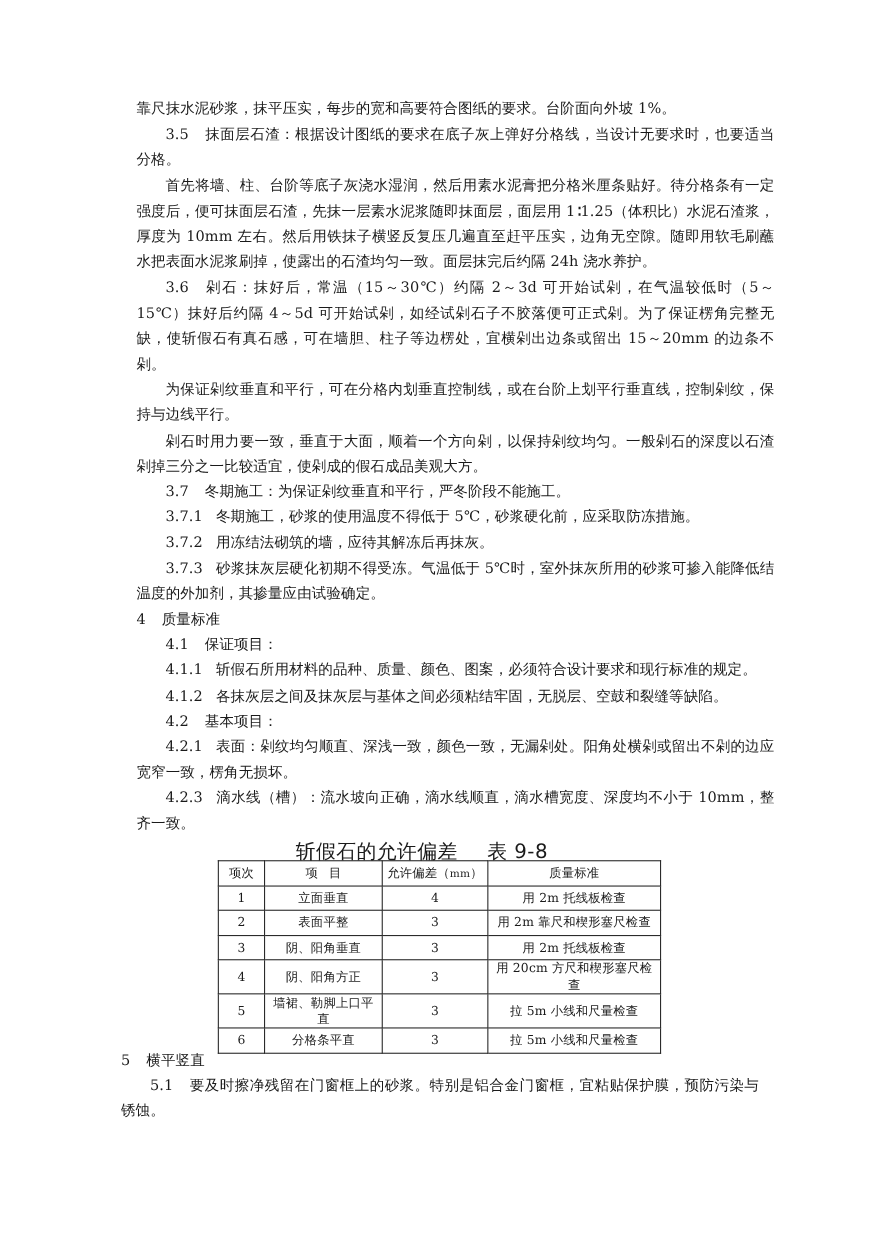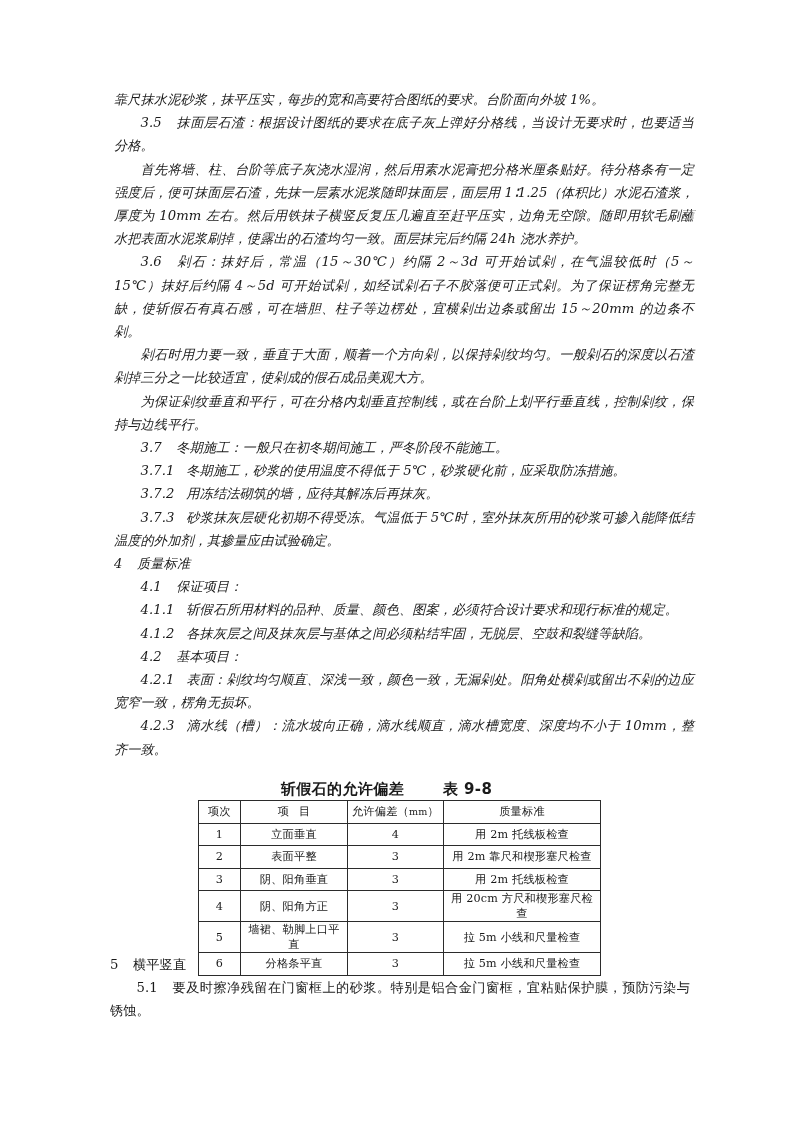--- a/index.html
+++ b/index.html
@@ -19,24 +19,23 @@
   .page {
     position: absolute;
     left: 0; top: 0;
     width: 793px;
     height: 1122px;
     overflow: hidden;
   }
 
   .content {
     position: absolute;
-    left: 114px;
+    left: 124px;
     top: 88px;
     width: 580px;
-    font-style: italic;
   }
 
   
   p.para {
     margin: 0;
     padding: 0;
     font-size: 13.2px;
     line-height: 23.2px;
     text-align: justify;
     text-justify: inter-ideograph;
@@ -56,23 +55,22 @@
   .table-block {
     position: absolute;
     left: 198px;
     top: 762px;
     width: 402px;
   }
   .table-caption-row {
     position: relative;
     height: 20px;
     font-family: "DejaVu Sans", "Liberation Sans", sans-serif;
-    font-weight: bold;
-    font-size: 15px;
-    margin-top: 18px;
+    font-weight: normal;
+    font-size: 18px;
   }
   .caption-main {
     position: absolute;
     left: 42px;
     top: 0;
     width: 205px;
     text-align: center;
     letter-spacing: 0.4px;
   }
   .caption-num {
@@ -127,25 +125,25 @@
   <div class="content">
 
     <p class="para noindent">靠尺抹水泥砂浆，抹平压实，每步的宽和高要符合图纸的要求。台阶面向外坡 1%。</p>
 
     <p class="para indent2"><span class="numtag latin">3.5</span><span class="gap-m"></span><span>抹面层石渣：根据设计图纸的要求在底子灰上弹好分格线，当设计无要求时，也要适当分格。</span></p>
 
     <p class="para indent2">首先将墙、柱、台阶等底子灰浇水湿润，然后用素水泥膏把分格米厘条贴好。待分格条有一定强度后，便可抹面层石渣，先抹一层素水泥浆随即抹面层，面层用 1∶1.25（体积比）水泥石渣浆，厚度为 10mm 左右。然后用铁抹子横竖反复压几遍直至赶平压实，边角无空隙。随即用软毛刷蘸水把表面水泥浆刷掉，使露出的石渣均匀一致。面层抹完后约隔 24h 浇水养护。</p>
 
     <p class="para indent2"><span class="numtag latin">3.6</span><span class="gap-m"></span><span>剁石：抹好后，常温（15～30℃）约隔 2～3d 可开始试剁，在气温较低时（5～15℃）抹好后约隔 4～5d 可开始试剁，如经试剁石子不胶落便可正式剁。为了保证楞角完整无缺，使斩假石有真石感，可在墙胆、柱子等边楞处，宜横剁出边条或留出 15～20mm 的边条不剁。</span></p>
 
+    <p class="para indent2">为保证剁纹垂直和平行，可在分格内划垂直控制线，或在台阶上划平行垂直线，控制剁纹，保持与边线平行。</p>
+
     <p class="para indent2">剁石时用力要一致，垂直于大面，顺着一个方向剁，以保持剁纹均匀。一般剁石的深度以石渣剁掉三分之一比较适宜，使剁成的假石成品美观大方。</p>
 
-    <p class="para indent2">为保证剁纹垂直和平行，可在分格内划垂直控制线，或在台阶上划平行垂直线，控制剁纹，保持与边线平行。</p>
-
-    <p class="para indent2"><span class="numtag latin">3.7</span><span class="gap-m"></span><span>冬期施工：一般只在初冬期间施工，严冬阶段不能施工。</span></p>
+    <p class="para indent2"><span class="numtag latin">3.7</span><span class="gap-m"></span><span>冬期施工：为保证剁纹垂直和平行，严冬阶段不能施工。</span></p>
 
     <p class="para indent2"><span class="numtag latin">3.7.1</span><span class="gap-s"></span><span>冬期施工，砂浆的使用温度不得低于 5℃，砂浆硬化前，应采取防冻措施。</span></p>
 
     <p class="para indent2"><span class="numtag latin">3.7.2</span><span class="gap-s"></span><span>用冻结法砌筑的墙，应待其解冻后再抹灰。</span></p>
 
     <p class="para indent2"><span class="numtag latin">3.7.3</span><span class="gap-s"></span><span>砂浆抹灰层硬化初期不得受冻。气温低于 5℃时，室外抹灰所用的砂浆可掺入能降低结温度的外加剂，其掺量应由试验确定。</span></p>
 
     <p class="para noindent"><span class="numtag latin">4</span><span class="gap-m"></span><span>质量标准</span></p>
 
     <p class="para indent2"><span class="numtag latin">4.1</span><span class="gap-m"></span><span>保证项目：</span></p>

